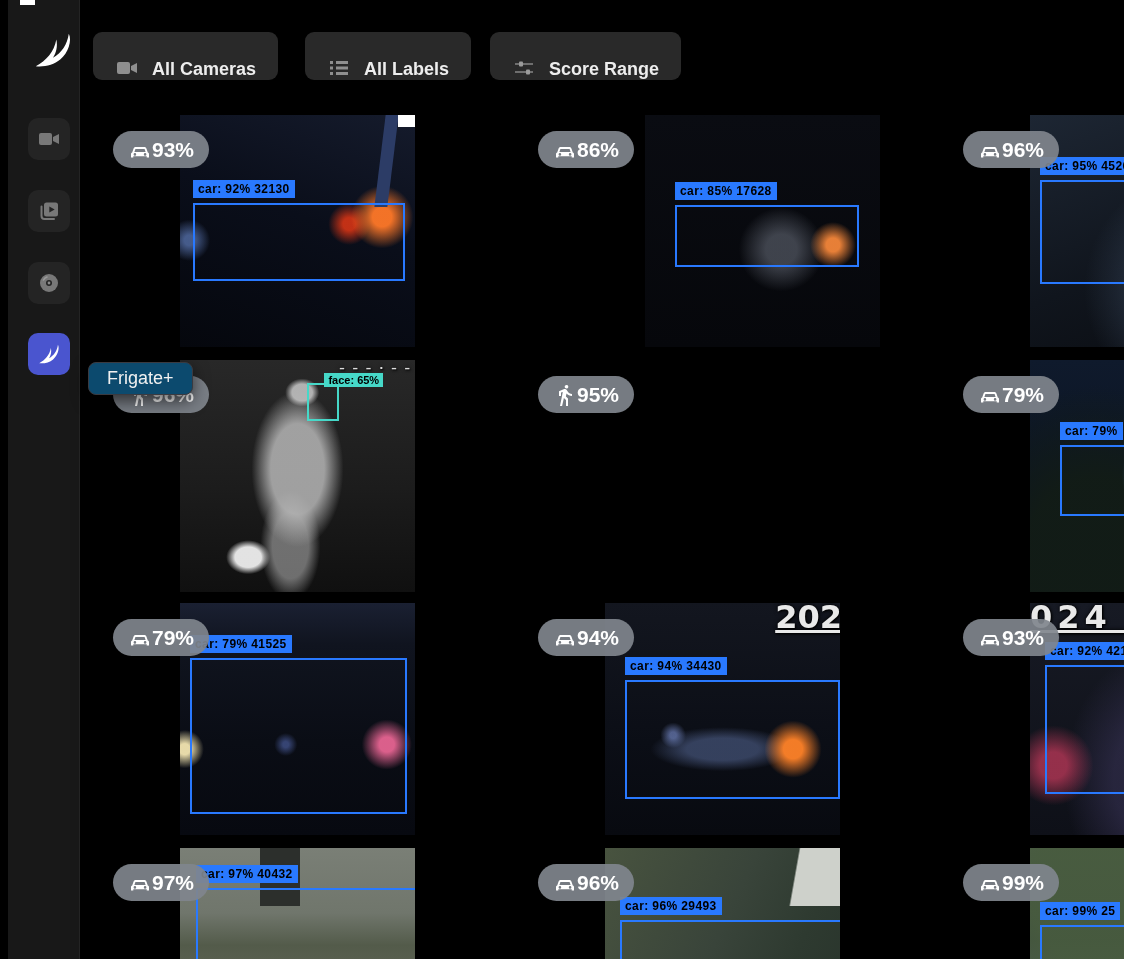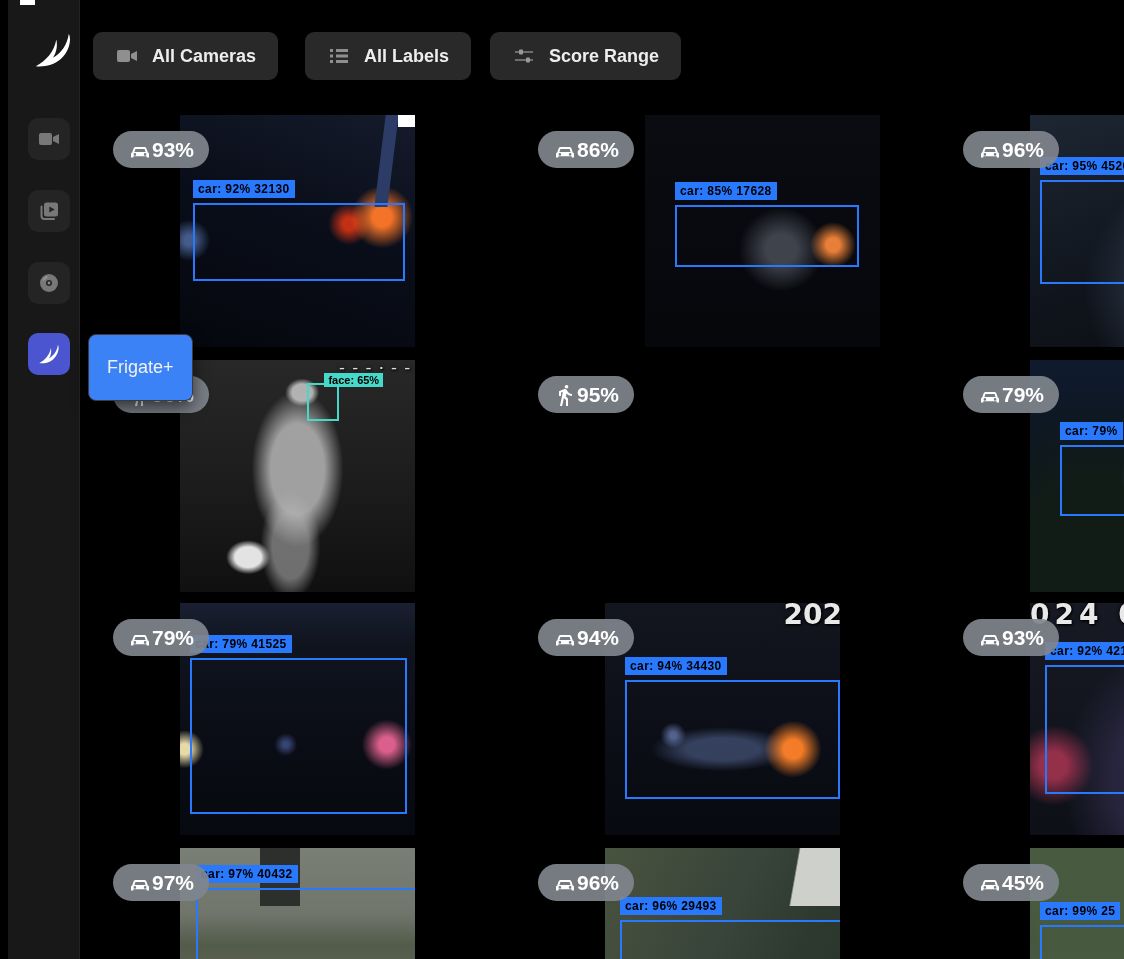--- a/index.html
+++ b/index.html
@@ -8,42 +8,42 @@
     font-family:"Liberation Sans",sans-serif;-webkit-font-smoothing:antialiased;
   }
   
   .sidebar{position:absolute;left:8px;top:0;width:71px;height:100%;background:#181818;border-right:1px solid #242424;}
   .notch{position:absolute;left:12px;top:0;width:15px;height:5px;background:#fff;}
   .logo{position:absolute;left:22px;top:24px;width:46px;height:52px;}
   .navbtn{position:absolute;left:20px;width:42px;height:42px;border-radius:10px;background:#242424;display:flex;align-items:center;justify-content:center;cursor:pointer;}
   .navbtn svg{width:24px;height:24px;}
   .navbtn.selected{background:#4a55cf;}
   
-  .tooltip{position:absolute;left:88px;top:334px;z-index:40;background:#3b82f6;border:1px solid #3a3a40;border-radius:8px;
-    padding:22px 18px;color:#f1f1f1;font-size:18px;box-shadow:0 6px 16px rgba(0,0,0,.6);}
-  
-  .tbtn{position:absolute;top:32px;height:48px;background:#292929;border:none;border-radius:9px;display:flex;align-items:center;
-    gap:13px;padding:12px 22px;color:#ededed;font-size:18px;font-weight:700;font-family:"Liberation Sans",sans-serif;cursor:pointer;}
+  .tooltip{position:absolute;left:88px;top:362px;z-index:40;background:#0c4a6e;border:1px solid #3a3a40;border-radius:8px;
+    padding:5px 18px;color:#f1f1f1;font-size:18px;box-shadow:0 6px 16px rgba(0,0,0,.6);}
+  
+  .tbtn{position:absolute;top:32px;height:48px;background:#292929;border:none;border-radius:9px;display:flex;align-items:flex-end;
+    gap:13px;padding:0 22px;color:#ededed;font-size:18px;font-weight:700;font-family:"Liberation Sans",sans-serif;cursor:pointer;}
   .tbtn svg{width:24px;height:24px;}
   
   .cell{position:absolute;width:425px;height:244px;}
   .photo{position:absolute;left:79px;top:10px;width:235px;height:232px;overflow:hidden;background:#0a0d14;cursor:pointer;}
   .badge{position:absolute;left:12px;top:26px;height:37px;border-radius:19px;background:rgba(128,133,141,.92);
     display:flex;align-items:center;padding:0 15px;color:#fff;font-size:21px;font-weight:600;z-index:5;}
   .badge svg{width:24px;height:24px;fill:#fff;}
   .bbox{position:absolute;border:2px solid #2979ff;}
   .dlabel{position:absolute;left:-2px;bottom:calc(100% + 7px);background:#2979ff;color:#000;
     font:bold 12px "Liberation Sans",sans-serif;letter-spacing:.4px;padding:2px 5px;white-space:nowrap;}
   .person-box{border-color:#46d8c8;}
   .person-box>.dlabel{background:#46d8c8;bottom:100%;padding-right:44px;}
   .facebox{position:absolute;border:2px solid #46d8c8;}
   .flabel{position:absolute;bottom:calc(100% - 2px);left:55%;background:#46d8c8;color:#000;
     font:bold 11px "Liberation Sans",sans-serif;padding:1px 4px;white-space:nowrap;}
   .osd{position:absolute;color:#e9e9e9;font-weight:bold;text-shadow:0 0 4px #000,1px 1px 2px #000;font-family:"DejaVu Sans",sans-serif;}
-  .osd.big{font-size:28px;top:-5px;}
+  .osd.big{font-size:32px;top:-5px;text-decoration:underline;}
   .osd.small{font-size:11px;letter-spacing:2px;top:2px;right:3px;color:#ddd;}
   
   .p1{background:
     radial-gradient(circle at 86% 44%, rgba(255,120,40,.95) 0 4%, transparent 13%),
     radial-gradient(circle at 72% 47%, rgba(255,60,20,.75) 0 3%, transparent 10%),
     radial-gradient(circle at 4% 54%, rgba(130,170,255,.5) 0 2%, transparent 8%),
     linear-gradient(200deg,#151b2c 0%,#0a0e1a 45%,#05070d 100%);}
   .p1::before{content:'';position:absolute;right:22px;top:0;width:13px;height:92px;background:#2c3c66;transform:skewX(-7deg);}
   .p1::after{content:'';position:absolute;right:0;top:0;width:17px;height:12px;background:#fff;}
   .p2{background:
@@ -337,17 +337,17 @@
   <div class="cell" style="left:951px;top:838px">
     <div class="photo p12">
       <div class="bbox" style="left:10px;top:77px;width:225px;height:160px">
         <span class="dlabel">car: 99% 25</span>
       </div>
     </div>
     <div class="badge">
       <svg viewBox="0 0 24 24">
           <use href="#i-car"></use>
         </svg>
-      <span>45%</span>
+      <span>99%</span>
     </div>
   </div>
 
 </main>
 
 </body></html>

